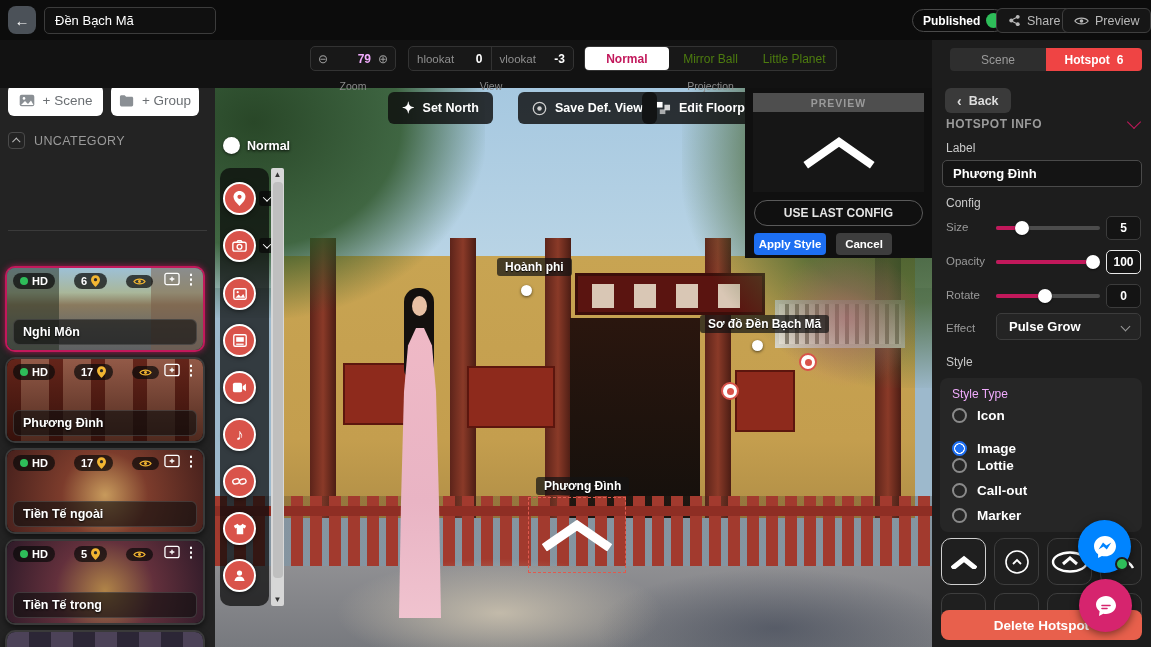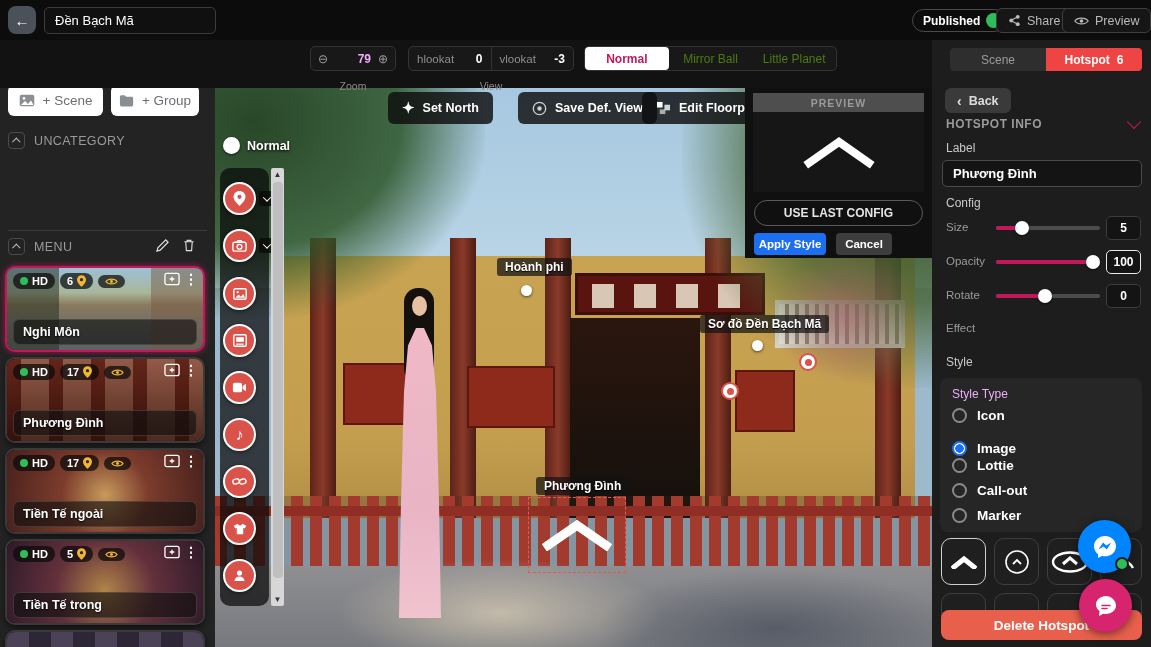--- a/index.html
+++ b/index.html
@@ -52,21 +52,21 @@
 
   .scene-card { position:absolute; left:5px; width:200px; height:86px; border-radius:10px; border:2px solid #3a3a3a; overflow:hidden; cursor:pointer; background:#000; box-shadow:0 3px 6px rgba(0,0,0,.5); }
   .scene-card.active { border-color:#c2185b; box-shadow:0 0 6px rgba(194,24,91,.8); }
   .thumb { position:absolute; inset:0; }
   .t1 { background:linear-gradient(180deg,#9dc0d6 0%,#a9b79a 30%,#8a7a5e 45%,#6f6f68 70%,#5e6062 100%); }
   .t1:before,.t1:after{content:"";position:absolute;top:0;bottom:0;width:52px;background:rgba(40,50,35,.55);} .t1:before{left:0;} .t1:after{right:0;background:rgba(120,90,70,.5);}
   .t2 { background:repeating-linear-gradient(90deg,#7e3a2e 0 14px,#b98f80 14px 42px),linear-gradient(180deg,#caa08e,#6d4a3c); background-blend-mode:multiply; }
   .t3 { background:radial-gradient(circle at 50% 55%, #c79a5c 0%, #7c3c2c 40%, #46201c 100%); }
   .t4 { background:radial-gradient(circle at 50% 60%, #b08448 0%, #63303c 45%, #2e1a28 100%); }
   .t5 { background:repeating-linear-gradient(90deg,#4c4258 0 22px,#2c2636 22px 44px); }
-  .badge-row { position:absolute; left:6px; top:5px; display:flex; align-items:center; gap:5px; }
+  .badge-row { position:absolute; left:6px; top:5px; display:flex; align-items:center; gap:19px; }
   .bpill { background:rgba(10,10,10,.72); border-radius:9px; display:flex; align-items:center; gap:4px; padding:2px 7px; color:#fff; font-size:11px; font-weight:bold; }
   .gdot { width:8px; height:8px; border-radius:50%; background:#2ebd59; }
   .card-actions { position:absolute; right:5px; top:4px; display:flex; align-items:center; gap:4px; color:#fff; }
   .dots3 { font-size:14px; font-weight:bold; cursor:pointer; line-height:1; letter-spacing:0; }
   .scene-name { position:absolute; left:6px; right:6px; bottom:5px; height:26px; background:rgba(15,15,15,.62); border:1px solid rgba(120,120,120,.35); border-radius:6px; color:#fff; font-size:12.5px; font-weight:bold; display:flex; align-items:center; padding:0 9px; text-shadow:0 1px 2px #000; }
 
   
   .canvas { position:absolute; left:215px; top:88px; width:717px; height:559px; overflow:hidden; background:#9db9cc; z-index:5; }
   .sky { position:absolute; left:0; top:0; width:100%; height:200px; background:linear-gradient(180deg,#a6c8e0,#bcd6e6); }
   .treeL { position:absolute; left:-60px; top:-50px; width:330px; height:280px; background:radial-gradient(ellipse at 30% 30%, rgba(34,64,30,.95) 0%, rgba(44,84,38,.85) 45%, rgba(60,110,50,0) 72%); }
@@ -196,20 +196,21 @@
       <div class="viewcell">
         <span class="viewkey">vlookat</span>
         <span class="viewnum">-3</span>
       </div>
       <div class="ctl-label">View</div>
     </div>
     <div class="ctlgroup projgrp">
       <div class="projopt active">Normal</div>
       <div class="projopt">Mirror Ball</div>
       <div class="projopt">Little Planet</div>
+      <div class="ctl-label">Projection</div>
     </div>
   </div>
 
   <div class="sidebar">
     <div class="searchbox">
       <input placeholder="Search" style="">
       <svg class="sic" width="13" height="13" viewBox="0 0 14 14">
           <circle cx="6" cy="6" r="4.5" fill="none" stroke="#cfcfcf" stroke-width="1.6"></circle>
           <path d="M9.5 9.5L13 13" stroke="#cfcfcf" stroke-width="1.6"></path>
         </svg>
@@ -228,34 +229,20 @@
         </svg>
       <span>+ Group</span>
     </div>
     <div class="secthead" style="top:92px;">
       <span class="chevbox">
           <i class="chevup"></i>
         </span>
       <span>UNCATEGORY</span>
     </div>
     <div class="divider"></div>
-    <div class="secthead" style="top:198px; width:199px;">
-      <span class="chevbox">
-          <i class="chevup"></i>
-        </span>
-      <span>MENU</span>
-      <span class="menu-icons">
-        <span><svg width="13" height="13" viewBox="0 0 14 14">
-              <path d="M1 13l1-3.5L10.5 1l2.5 2.5L4.5 12z" fill="none" stroke="#e0e0e0" stroke-width="1.3"></path>
-            </svg></span>
-        <span><svg width="12" height="13" viewBox="0 0 12 14">
-              <path d="M1 3h10M4 3V1.5h4V3M2.5 3l.7 9.5h5.6l.7-9.5" fill="none" stroke="#e0e0e0" stroke-width="1.2"></path>
-            </svg></span>
-      </span>
-    </div>
 
     <div class="scene-card active" style="top:226px;">
       <div class="thumb t1"></div>
       <div class="badge-row">
         <span class="bpill">
             <i class="gdot"></i>
             <span>HD</span>
           </span>
         <span class="bpill">
             <span>6</span>
@@ -570,20 +557,24 @@
 
     <div class="srow-label" style="top:249px;">Rotate</div>
     <div class="track" style="top:254px;">
       <div class="fill" style="width: 47%;">
           <i class="knob"></i>
         </div>
     </div>
     <input class="valbox" style="top: 244px;" value="0">
 
     <div class="srow-label" style="top:282px;">Effect</div>
+    <div class="dropdown">
+      <span>Pulse Grow</span>
+      <i class="dd-chev"></i>
+    </div>
 
     <div class="flabel" style="top:315px;">Style</div>
     <div class="stylebox">
       <div class="stype-label">Style Type</div>
       <div class="radio-row" style="top:30px;">
           <i class="rdot"></i>
           <span>Icon</span>
         </div>
       <div class="radio-row sel" style="top:63px;">
           <i class="rdot"></i>

